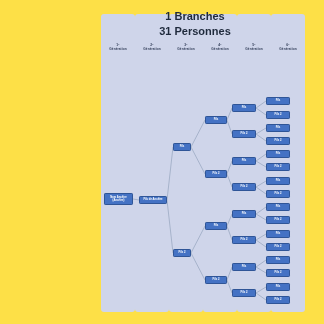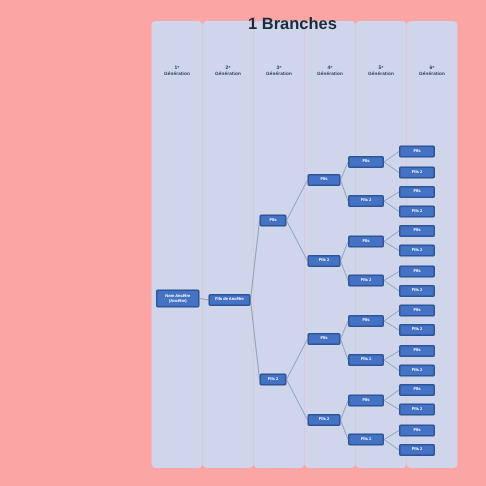--- a/index.html
+++ b/index.html
@@ -1,19 +1,19 @@
 <!DOCTYPE html>
 <html><head>
 <meta charset="utf-8">
 <style>
   html,body{margin:0;padding:0;background:#ffffff;}
   body{width:324px;height:324px;overflow:hidden;
        font-family:"Liberation Sans", sans-serif;
        -webkit-font-smoothing:antialiased;}
-  #stage{position:relative;width:324px;height:324px;background:#fca5a5;}
+  #stage{position:relative;width:324px;height:324px;background:#fde047;}
 
   .band{position:absolute;background:#CFD5EA;border-radius:3px;}
 
   .gen-label{position:absolute;text-align:center;color:#2F3B56;
              line-height:1.15;letter-spacing:.1px;
              font-size:3.1px;font-weight:700;}
   .gen-label .ord{display:block;font-size:3.3px;font-weight:700;}
   .gen-label .word{display:block;font-size:3.1px;font-weight:700;}
 
   #title{position:absolute;left:140px;top:9px;width:110px;
@@ -177,20 +177,21 @@
       <div class="node" style="left: 266px; top: 283px; width: 24px; height: 8px;">
         <span>Fils</span>
       </div>
       <div class="node" style="left: 266px; top: 296px; width: 24px; height: 8px;">
         <span>Fils 2</span>
       </div>
     </div>
 
   <div id="title">
     <span>1 Branches</span>
+    <span>31 Personnes</span>
   </div>
 
   <div id="labels">
       <div class="gen-label" style="left: 101px; top: 44px; width: 34px;">
         <span class="ord">1ᵉ</span>
         <span class="word">Génération</span>
       </div>
       <div class="gen-label" style="left: 135px; top: 44px; width: 34px;">
         <span class="ord">2ᵉ</span>
         <span class="word">Génération</span>

